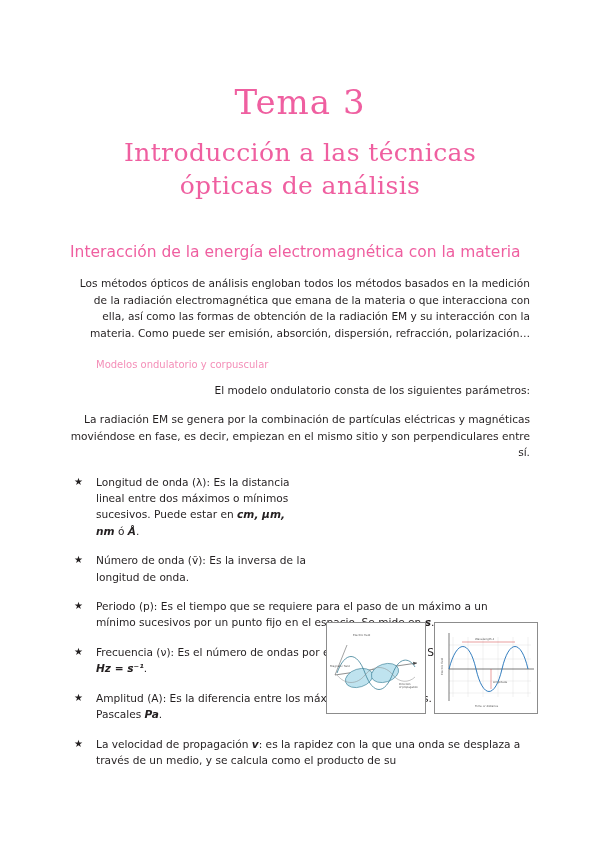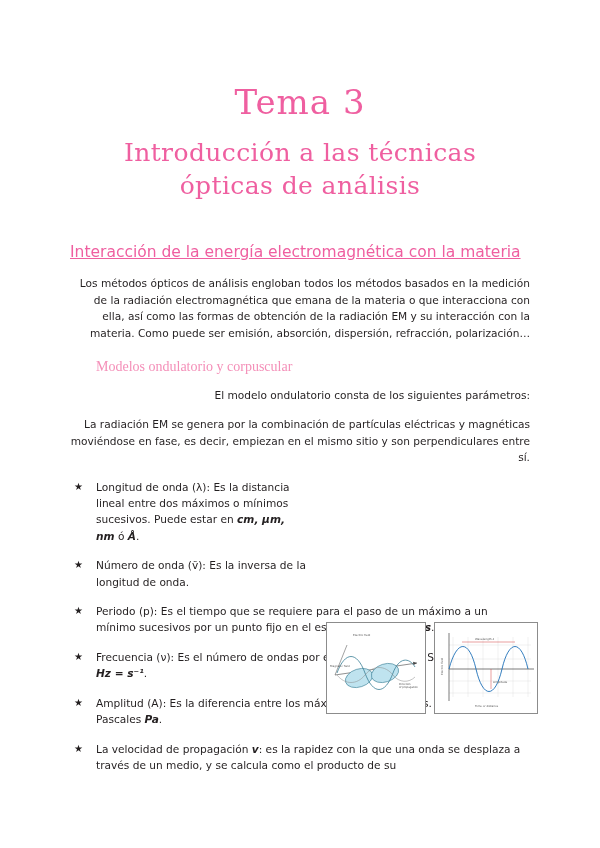--- a/index.html
+++ b/index.html
@@ -44,28 +44,26 @@
     padding: 0 4px;
   }
 
   
   .h2 {
     color: #ef5fa0;
     font-size: 15.5px;
     line-height: 1.38;
     font-weight: normal;
     margin: 40px 0 12px 0;
-    text-decoration: underline;
   }
   .h3 {
     color: #f48fb8;
-    font-size: 14px;
+    font-size: 10px;
     font-weight: normal;
     margin: 18px 0 12px 26px;
-    font-family: Liberation Serif, serif;
   }
 
   
   p.body {
     font-size: 10.6px;
     line-height: 1.55;
     margin: 0 0 13px 0;
     color: #231f20;
     text-align: right;
   }

